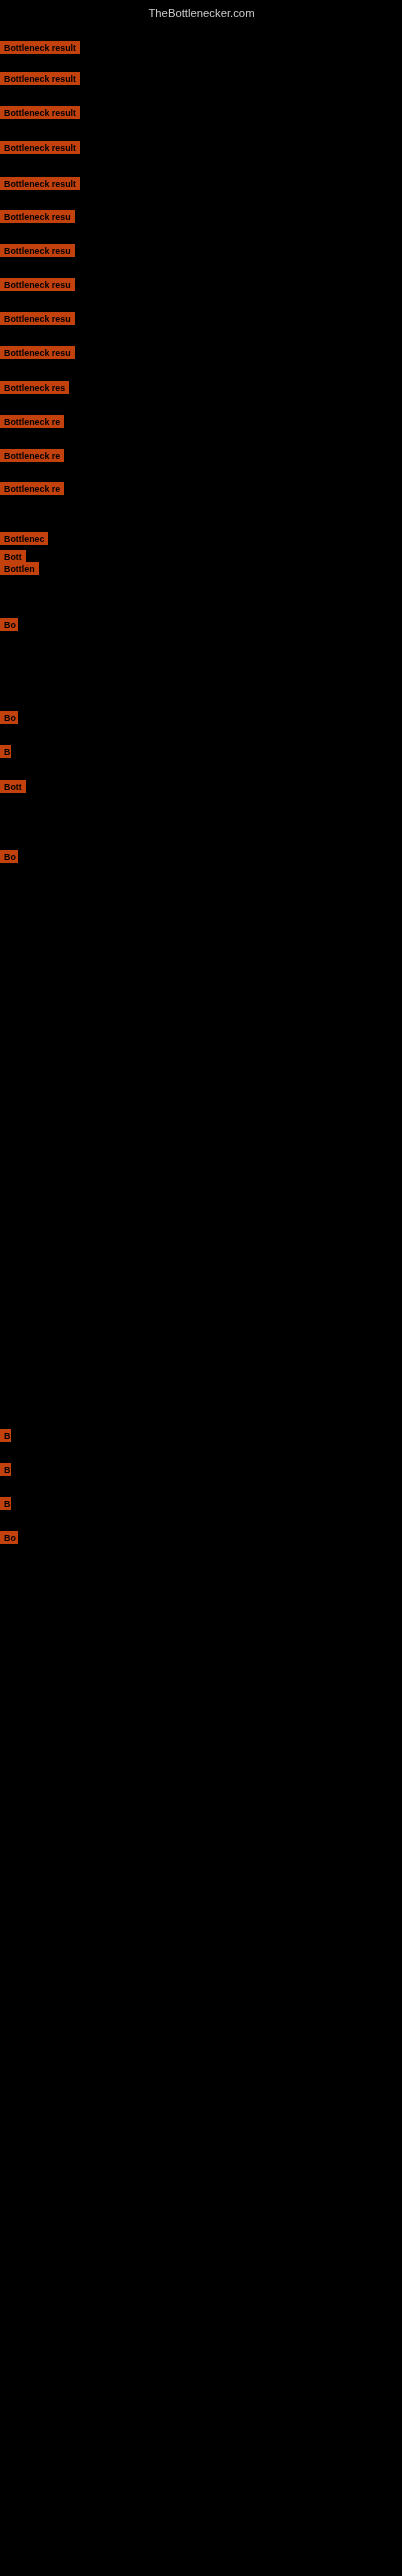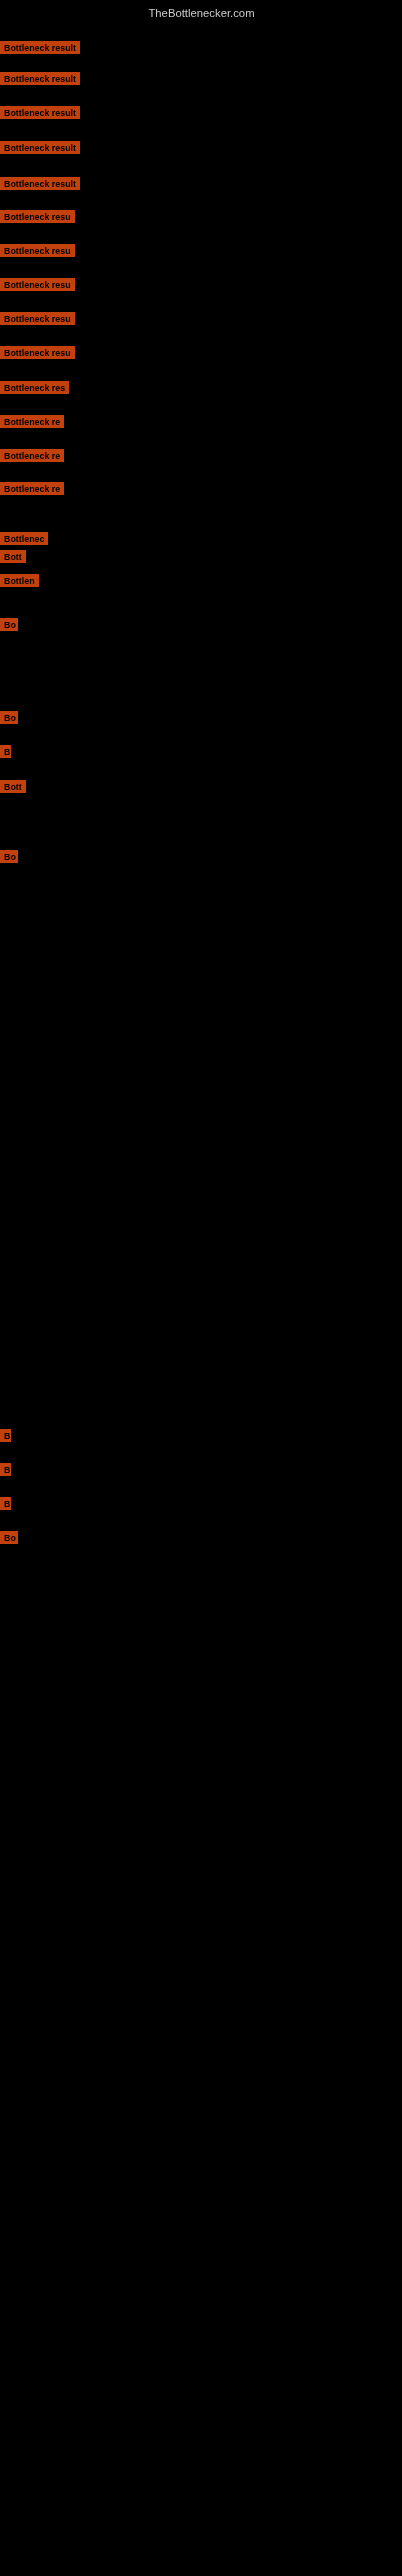--- a/index.html
+++ b/index.html
@@ -48,21 +48,21 @@
     <div class="bottleneck-badge" style="top: 218px; max-width: 79px; overflow: hidden;">Bottleneck resu</div>
     <div class="bottleneck-badge" style="top: 252px; max-width: 79px; overflow: hidden;">Bottleneck resu</div>
     <div class="bottleneck-badge" style="top: 286px; max-width: 79px; overflow: hidden;">Bottleneck resu</div>
     <div class="bottleneck-badge" style="top: 320px; max-width: 79px; overflow: hidden;">Bottleneck resu</div>
     <div class="bottleneck-badge" style="top: 355px; max-width: 74px; overflow: hidden;">Bottleneck res</div>
     <div class="bottleneck-badge" style="top: 389px; max-width: 69px; overflow: hidden;">Bottleneck re</div>
     <div class="bottleneck-badge" style="top: 423px; max-width: 69px; overflow: hidden;">Bottleneck re</div>
     <div class="bottleneck-badge" style="top: 456px; max-width: 69px; overflow: hidden;">Bottleneck re</div>
     <div class="bottleneck-badge" style="top: 492px; max-width: 58px; overflow: hidden; margin-top: 14px;">Bottlenec</div>
     <div class="bottleneck-badge" style="top: 524px; max-width: 29px; overflow: hidden;">Bott</div>
-    <div class="bottleneck-badge" style="top: 548px; max-width: 45px; overflow: hidden;">Bottlen</div>
+    <div class="bottleneck-badge" style="top: 536px; max-width: 45px; overflow: hidden;">Bottlen</div>
     <div class="bottleneck-badge" style="top: 592px; max-width: 17.7px; overflow: hidden;">Bo</div>
     <div class="bottleneck-badge" style="top: 685px; max-width: 17.7px; overflow: hidden;">Bo</div>
     <div class="bottleneck-badge" style="top: 719px; max-width: 11.3px; overflow: hidden;">B</div>
     <div class="bottleneck-badge" style="top: 754px; max-width: 29px; overflow: hidden;">Bott</div>
     <div class="bottleneck-badge" style="top: 824px; max-width: 17.7px; overflow: hidden;">Bo</div>
     <div class="bottleneck-badge" style="top: 1403px; max-width: 11.3px; overflow: hidden;">B</div>
     <div class="bottleneck-badge" style="top: 1437px; max-width: 11.3px; overflow: hidden;">B</div>
     <div class="bottleneck-badge" style="top: 1471px; max-width: 11.3px; overflow: hidden;">B</div>
     <div class="bottleneck-badge" style="top: 1505px; max-width: 17.7px; overflow: hidden;">Bo</div>
   </div>

